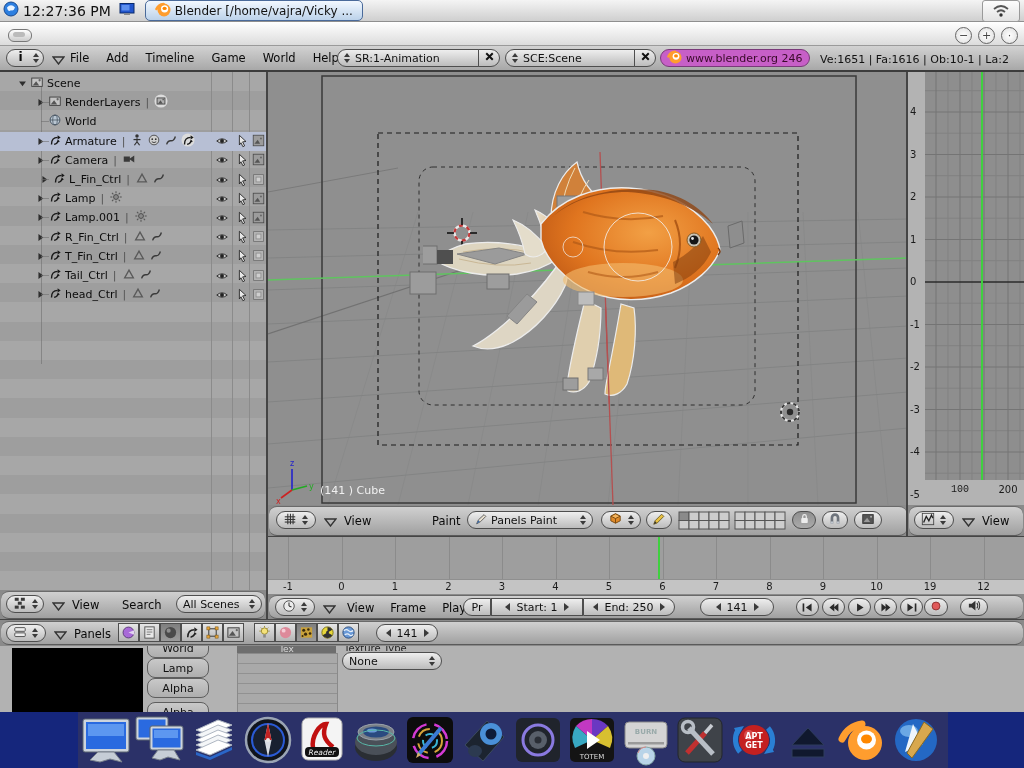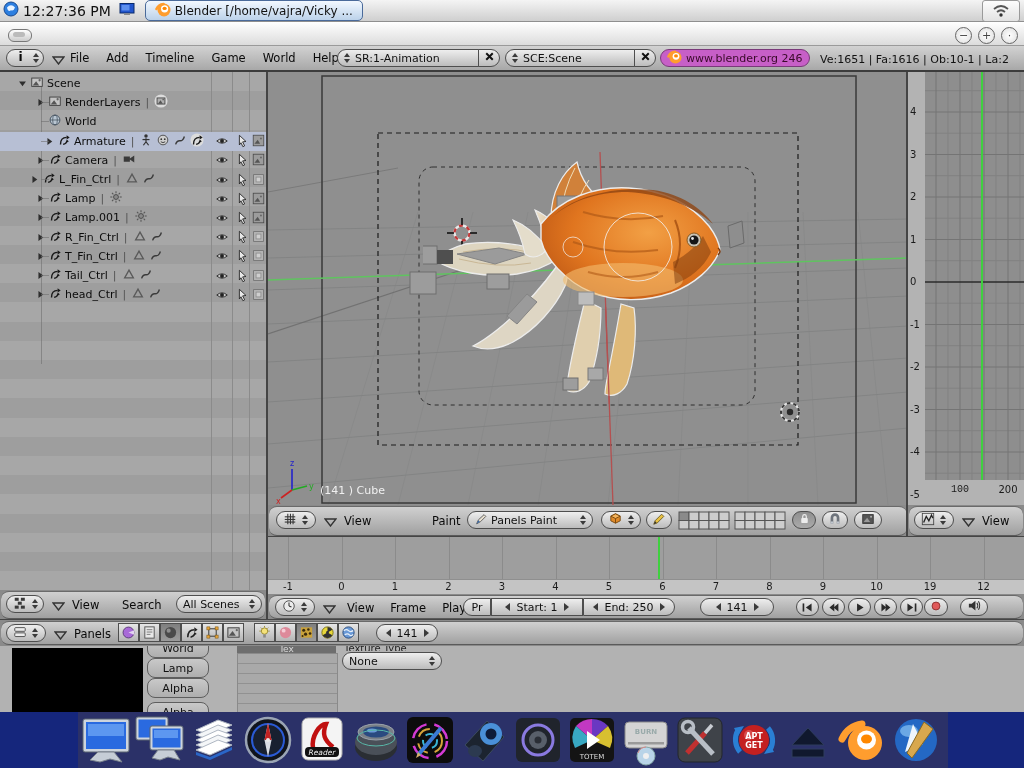--- a/index.html
+++ b/index.html
@@ -224,21 +224,21 @@
         <div class="orow" style="top: 40.4px; padding-left: 34px;">
           <span class="exic"></span>
           <span style="margin-left: 2px;"><svg width="14" height="14" viewBox="0 0 16 16">
               <circle cx="8" cy="8" r="5.6" fill="#b9c6d2" stroke="#3d4a58"></circle>
               <ellipse cx="8" cy="8" rx="2.6" ry="5.6" fill="none" stroke="#3d4a58" stroke-width=".8"></ellipse>
               <line x1="2.4" y1="8" x2="13.6" y2="8" stroke="#3d4a58" stroke-width=".8"></line>
             </svg></span>
           <span class="lbl">World</span>
         </div>
         <div class="treeh" style="left: 41px; top: 49.4px; width: 8px;"></div>
-        <div class="orow sel" style="top: 59.6px; padding-left: 43px;">
+        <div class="orow sel" style="top: 59.6px; padding-left: 34px;">
           <span class="exic">
             <svg width="11" height="11" viewBox="0 0 16 16">
               <polygon points="5,3 12,8 5,13" fill="#2e2e2e"></polygon>
             </svg>
           </span>
           <span style="margin-left: 2px;"><svg width="14" height="14" viewBox="0 0 16 16">
               <path d="M4,13 C4,7 7,5 11,5" stroke="#1a1a1a" stroke-width="1.6" fill="none"></path>
               <polygon points="11,2.5 14.5,5 11,7.5" fill="#1a1a1a"></polygon>
               <path d="M7,13 C9.5,12.5 11,11 11.8,8.8" stroke="#1a1a1a" stroke-width="1.6" fill="none"></path>
               <polygon points="13.6,9.6 11.2,7.4 10.2,10.8" fill="#1a1a1a"></polygon>
@@ -306,21 +306,21 @@
           <span class="ricon" style="left: 235px;"><svg width="14" height="14" viewBox="0 0 16 16">
               <polygon points="5,1.5 12.5,8.5 8.7,9 11,13.5 9,14.5 6.8,10 5,12.5" fill="#e8e8e8" stroke="#222"></polygon>
             </svg></span>
           <span class="ricon" style="left: 252px;"><svg width="13" height="13" viewBox="0 0 16 16">
               <rect x="1.5" y="1.5" width="13" height="13" fill="#9c9c9c" stroke="#4a4a4a"></rect>
               <polygon points="3,12 7,7 10,12" fill="#555"></polygon>
               <circle cx="11" cy="5.5" r="1.2" fill="#666"></circle>
             </svg></span>
         </div>
         <div class="treeh" style="left: 41px; top: 87.8px; width: 8px;"></div>
-        <div class="orow" style="top: 98px; padding-left: 28px;">
+        <div class="orow" style="top: 98px; padding-left: 38px;">
           <span class="exic">
             <svg width="11" height="11" viewBox="0 0 16 16">
               <polygon points="5,3 12,8 5,13" fill="#2e2e2e"></polygon>
             </svg>
           </span>
           <span style="margin-left: 2px;"><svg width="14" height="14" viewBox="0 0 16 16">
               <path d="M4,13 C4,7 7,5 11,5" stroke="#1a1a1a" stroke-width="1.6" fill="none"></path>
               <polygon points="11,2.5 14.5,5 11,7.5" fill="#1a1a1a"></polygon>
               <path d="M7,13 C9.5,12.5 11,11 11.8,8.8" stroke="#1a1a1a" stroke-width="1.6" fill="none"></path>
               <polygon points="13.6,9.6 11.2,7.4 10.2,10.8" fill="#1a1a1a"></polygon>

